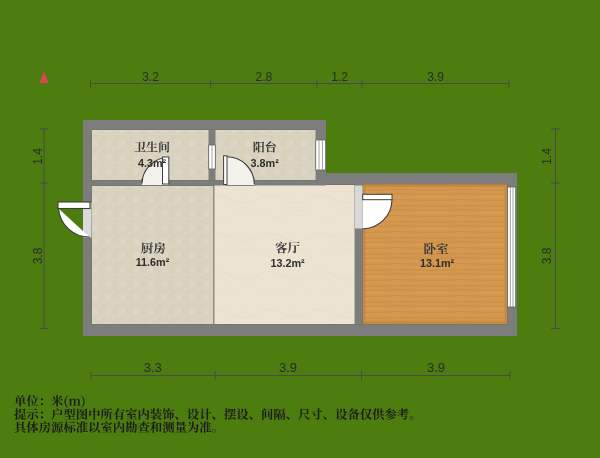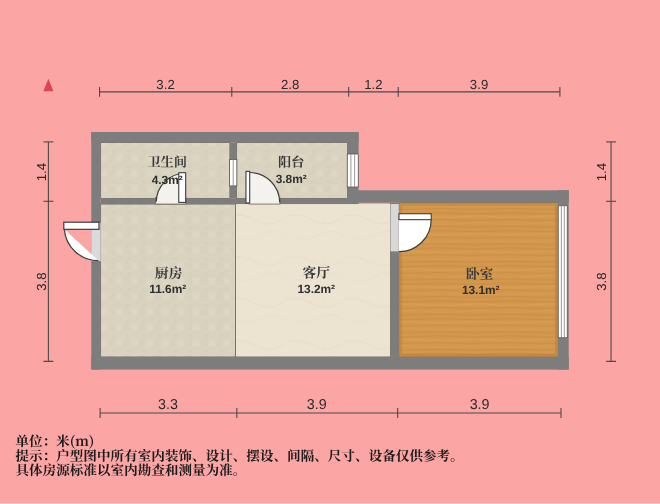--- a/index.html
+++ b/index.html
@@ -1,16 +1,16 @@
 <!DOCTYPE html>
 <html><head>
 <meta charset="utf-8">
 <style>
 html,body{margin:0;padding:0;background:#ffffff;}
-#page{width:600px;height:458px;position:relative;background:#fca5a5;overflow:hidden;}
+#page{width:600px;height:458px;position:relative;background:#4d7c0f;overflow:hidden;}
 </style>
 </head>
 <body>
 
 <div id="page">
 
 <svg width="600" height="458" viewBox="0 0 600 458">
 <defs>
 <pattern id="tile" width="14" height="14" patternUnits="userSpaceOnUse">
  <rect width="14" height="14" fill="#d9d3c0"></rect>

